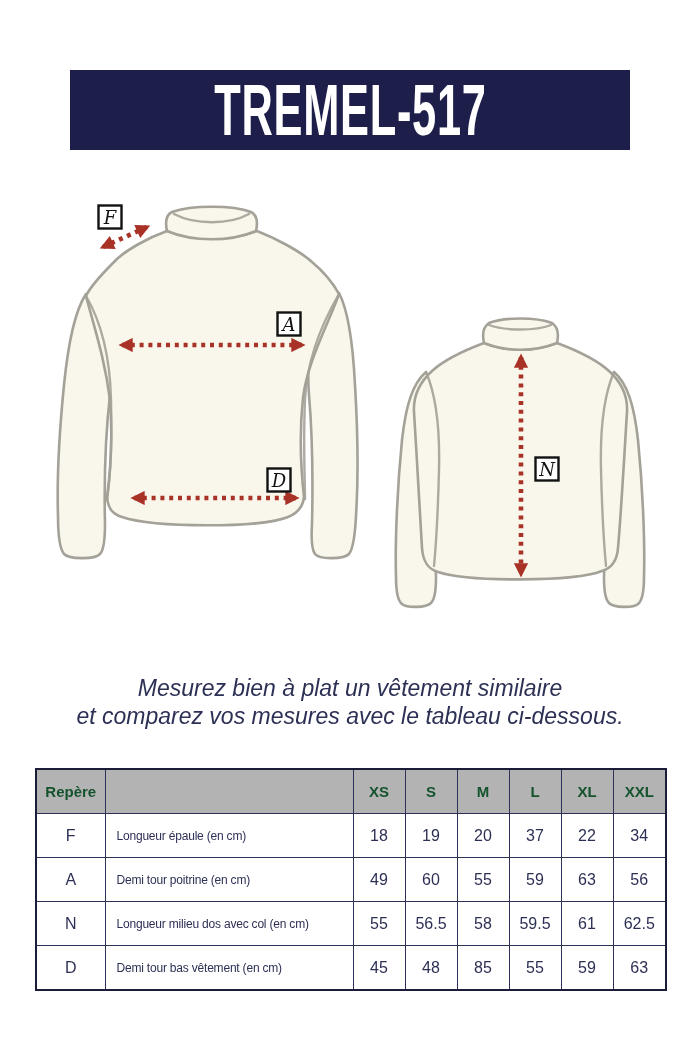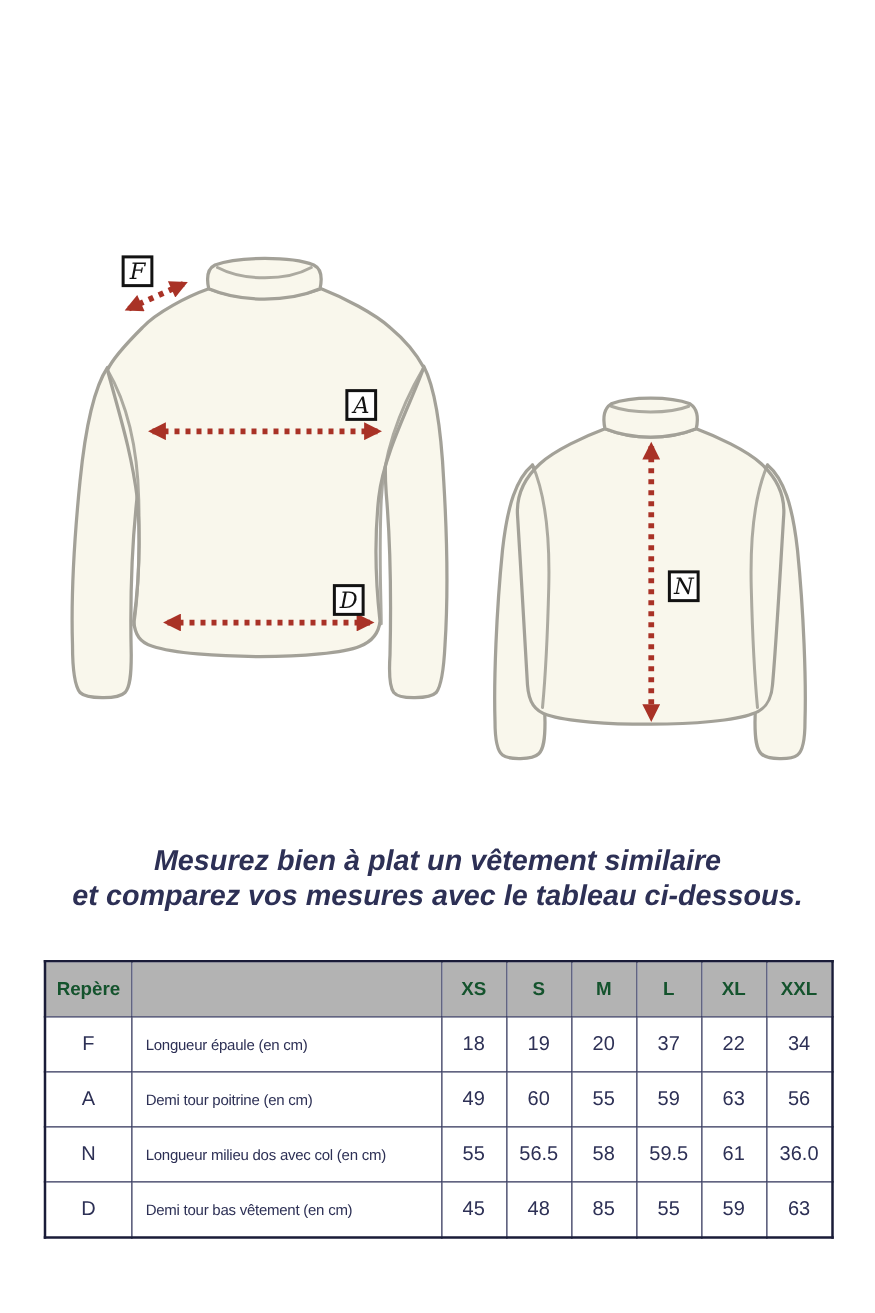--- a/index.html
+++ b/index.html
@@ -35,21 +35,21 @@
   .m-head{fill:var(--arrow);}
   .m-box{fill:#ffffff;stroke:#121212;stroke-width:2.4;}
   .m-letter{
     font-family:"DejaVu Serif",serif;font-style:italic;font-size:18px;
     fill:#121212;text-anchor:middle;
   }
   
   .instructions{
     position:absolute;left:0;top:674px;width:700px;text-align:center;
     font-style:italic;font-size:23px;line-height:28px;color:var(--text-navy);
-    font-weight:700;
+    font-weight:400;
   }
   
   .size-table{
     position:absolute;left:35px;top:768px;
     border-collapse:collapse;table-layout:fixed;width:630px;
     border:2.5px solid var(--border-outer);
   }
   .size-table th,.size-table td{
     border:1.6px solid var(--border-navy);
     height:41px;text-align:center;vertical-align:middle;
@@ -60,20 +60,23 @@
   }
   .size-table td{color:var(--text-navy);font-size:16px;background:#ffffff;}
   td.col-desc{text-align:left;padding-left:11px;font-size:12px;letter-spacing:-0.2px;}
   th.col-desc{background:var(--header-gray);}
 </style>
 </head>
 <body>
 
 <div id="page">
 
+  <div class="banner">
+    <div class="banner-title">TREMEL-517</div>
+  </div>
 
   <svg class="illustration" viewBox="0 0 700 700">
     <defs>
       <marker id="ah" viewBox="0 0 10 10" refX="7.5" refY="5" markerWidth="3.4" markerHeight="3.1" orient="auto-start-reverse">
         <path d="M0,0 L10,5 L0,10 Z" class="m-head"></path>
       </marker>
     </defs>
 
     <g>
 
@@ -176,21 +179,21 @@
           <td class="col-size">56</td>
         </tr>
         <tr>
           <td class="col-repere">N</td>
           <td class="col-desc">Longueur milieu dos avec col (en cm)</td>
           <td class="col-size">55</td>
           <td class="col-size">56.5</td>
           <td class="col-size">58</td>
           <td class="col-size">59.5</td>
           <td class="col-size">61</td>
-          <td class="col-size">36.0</td>
+          <td class="col-size">62.5</td>
         </tr>
         <tr>
           <td class="col-repere">D</td>
           <td class="col-desc">Demi tour bas vêtement (en cm)</td>
           <td class="col-size">45</td>
           <td class="col-size">48</td>
           <td class="col-size">85</td>
           <td class="col-size">55</td>
           <td class="col-size">59</td>
           <td class="col-size">63</td>

